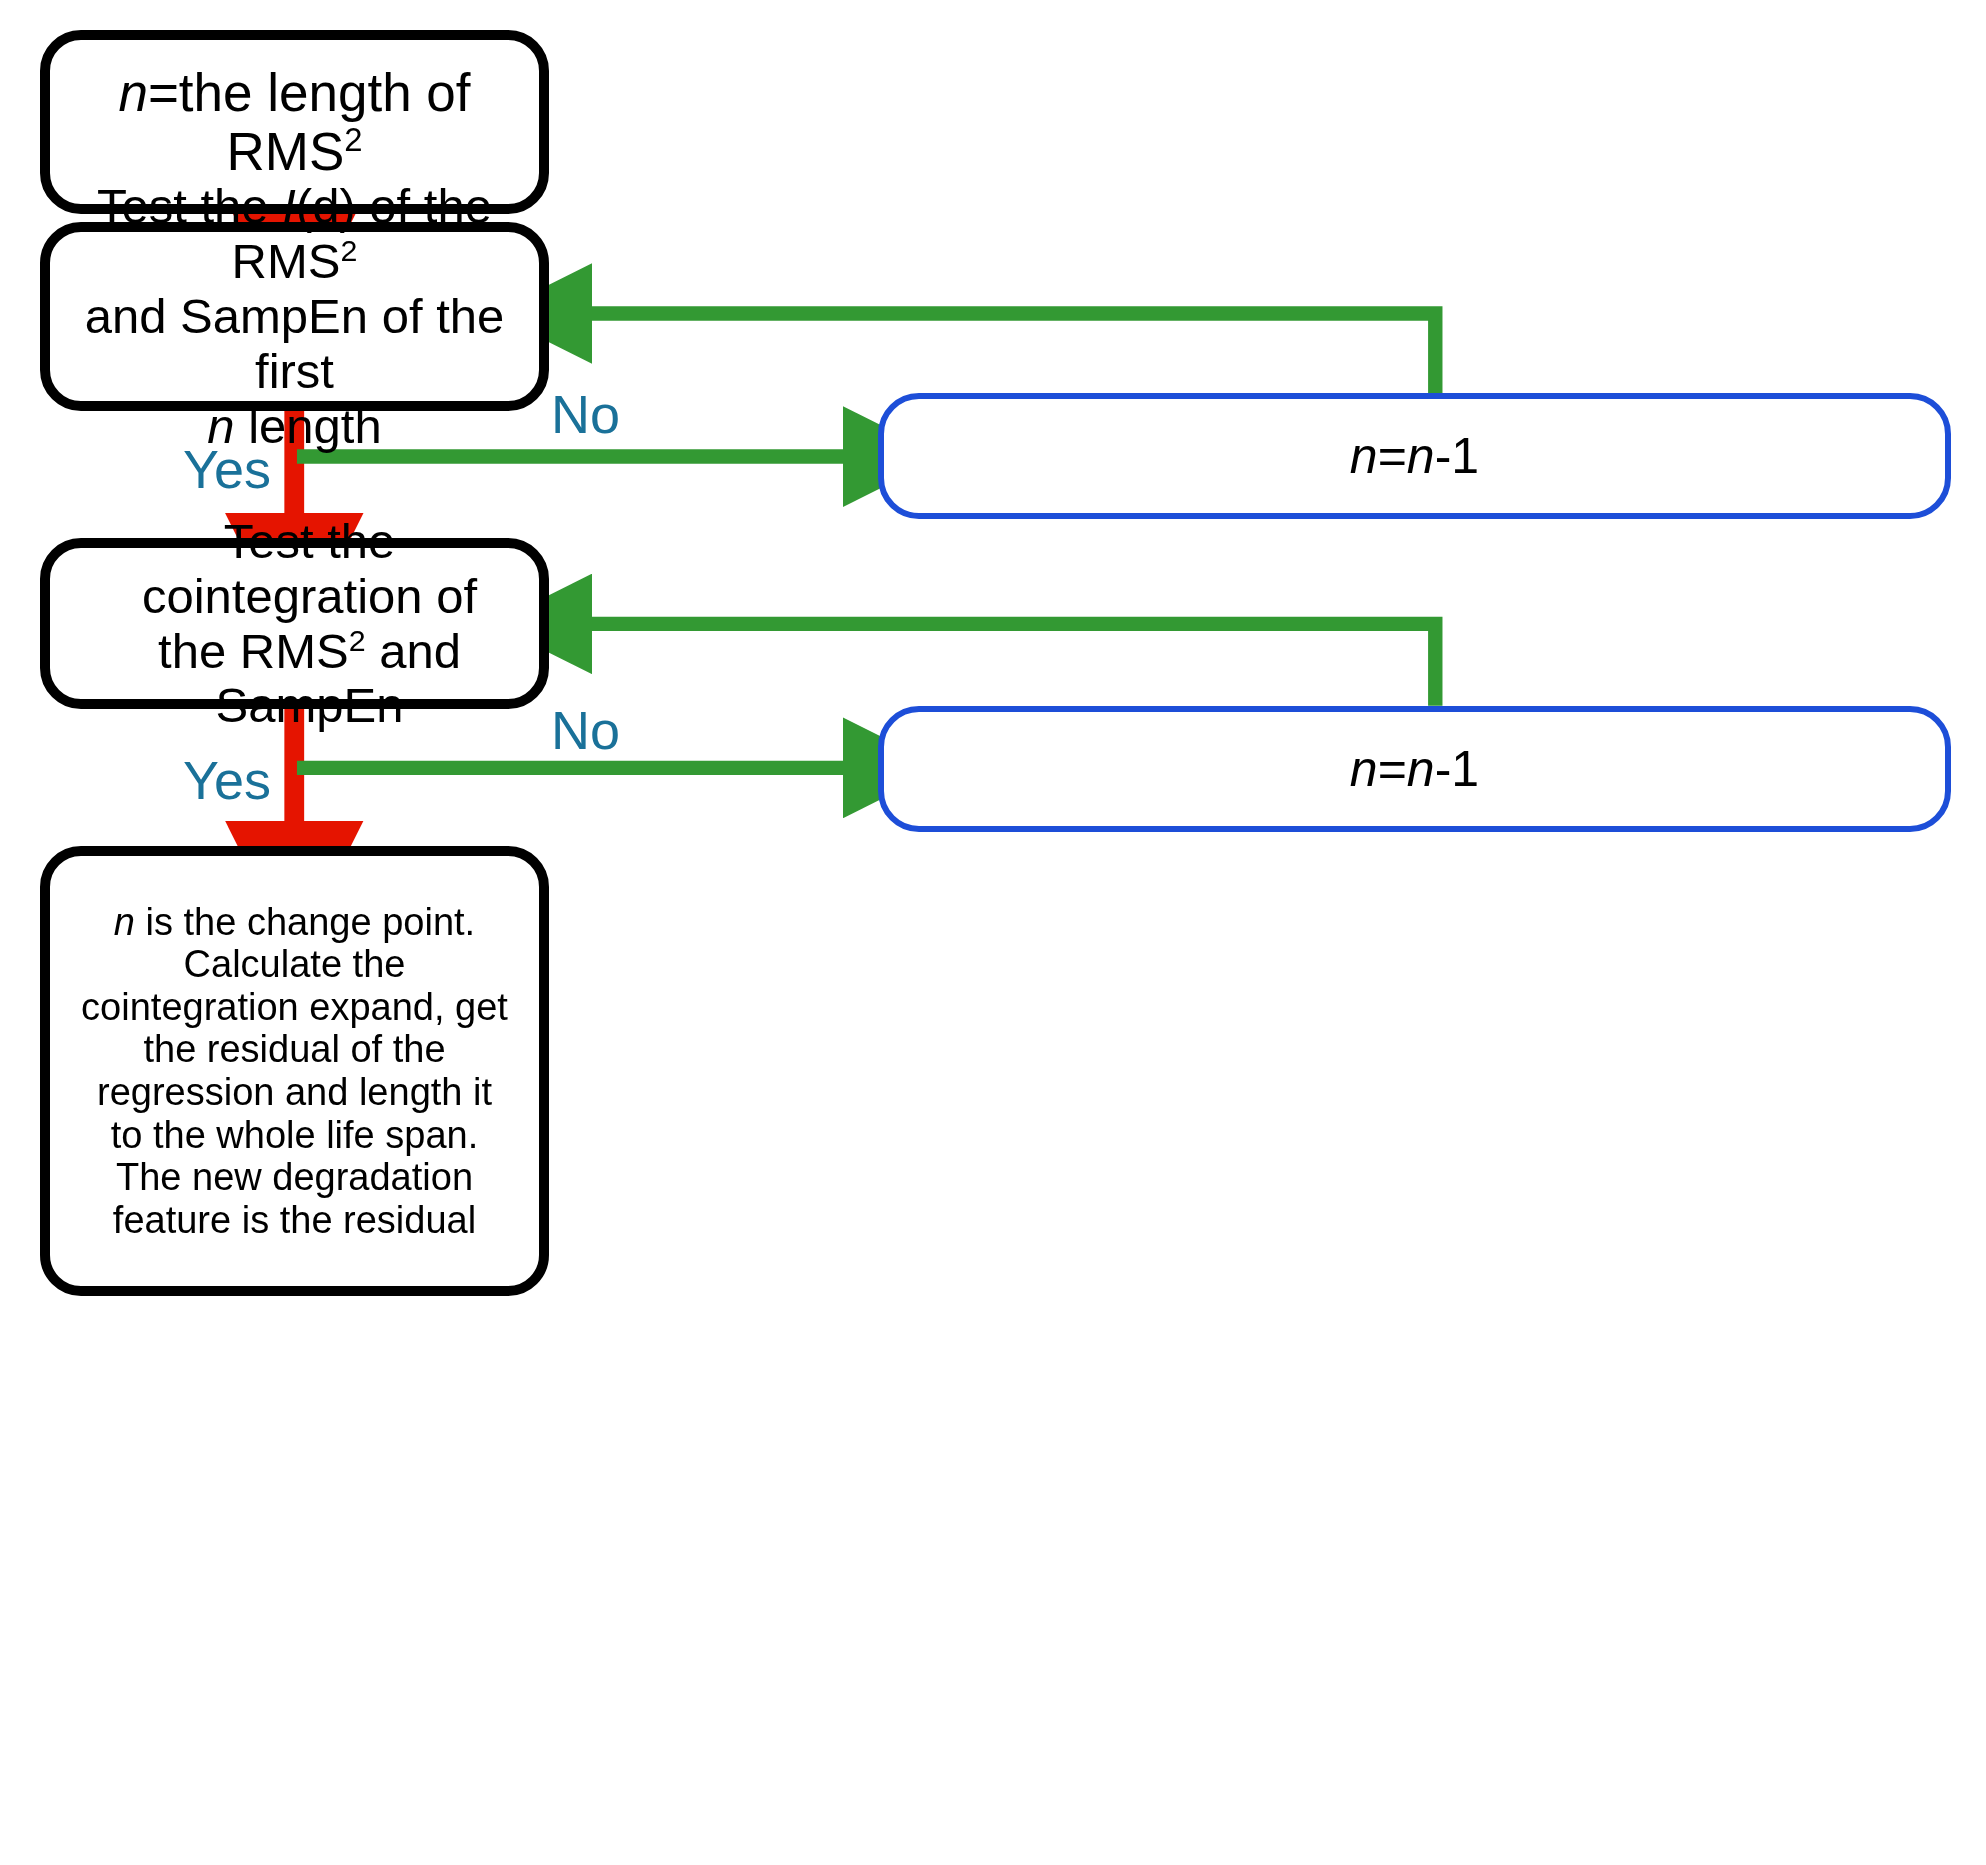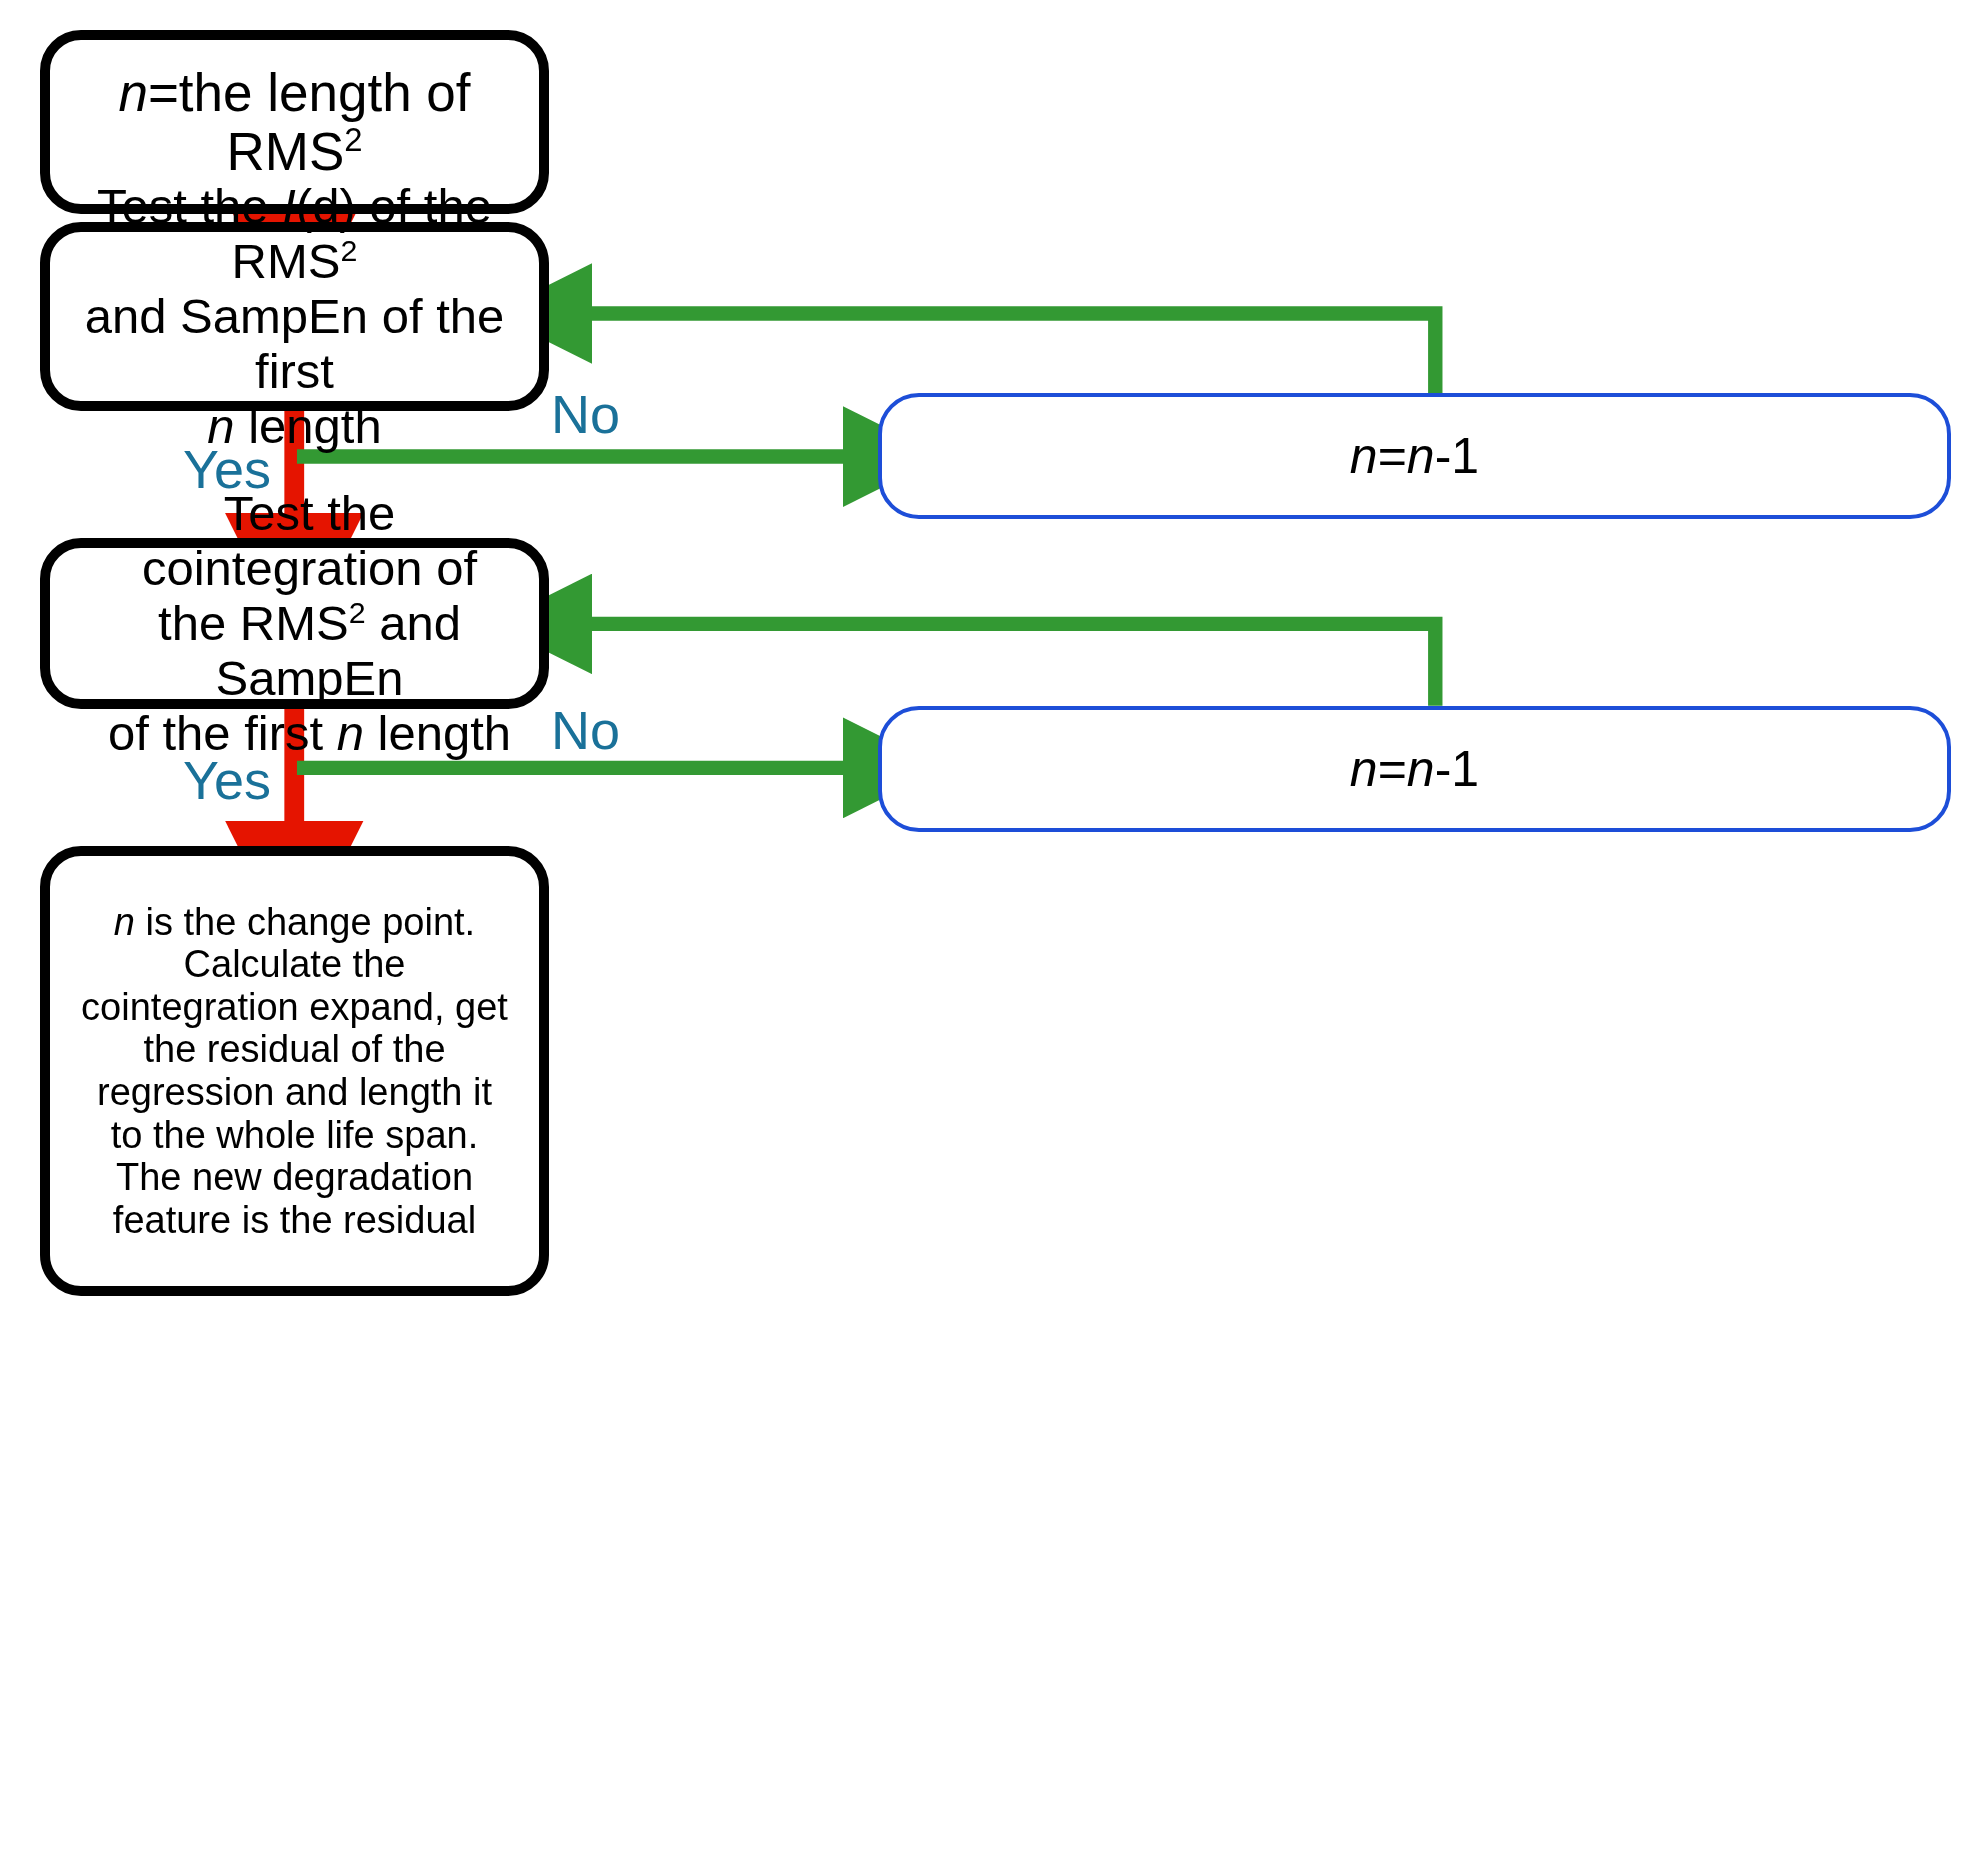--- a/index.html
+++ b/index.html
@@ -6,21 +6,21 @@
   body{width:1986px;height:1866px;overflow:hidden;
        font-family:"Liberation Sans","DejaVu Sans",sans-serif;}
   #stage{position:relative;width:1986px;height:1866px;background:#fff;}
   svg#wires{position:absolute;left:0;top:0;width:1986px;height:1866px;}
 
   .node{position:absolute;box-sizing:border-box;display:flex;
         align-items:center;justify-content:center;background:#fff;}
   .node .txt{display:block;width:100%;text-align:center;line-height:1.12;}
 
   .black-node{border:10px solid #000000;border-radius:41px;}
-  .green-node{border:4px solid #1d4ed8;border-radius:41px;}
+  .green-node{border:6px solid #1d4ed8;border-radius:41px;}
 
   
   #node-start   {left:40px;  top:30px;   width:509px; height:184px;}
   #node-test-id {left:40px;  top:222px;  width:509px; height:189px;align-items:center;}
   #node-test-coint{left:40px;top:538px;  width:509px; height:171px;padding-left:30px;}
   #node-result  {left:40px;  top:846px;  width:509px; height:450px;}
 
   #node-dec1    {left:878px; top:393px;  width:1073px;height:126px;}
   #node-dec2    {left:878px; top:706px;  width:1073px;height:126px;}
 
@@ -77,21 +77,20 @@
       <span><span>Test the </span><i class="it">I</i><span>(d) of the RMS</span><span class="sup">2</span></span><br>
       <span>and SampEn of the first</span><br>
       <span><i class="it">n</i><span> length</span></span>
     </span>
   </div>
 
   <div class="node black-node" id="node-test-coint">
     <span class="txt t-body">
       <span>Test the cointegration of</span><br>
       <span><span>the RMS</span><span class="sup">2</span><span> and SampEn</span></span><br>
-      <span><span>of the first </span><i class="it">n</i><span> length</span></span>
     </span>
   </div>
 
   <div class="node black-node" id="node-result">
     <span class="txt t-result">
       <span><i class="it">n</i><span> is the change point.</span></span><br>
       <span>Calculate the</span><br>
       <span>cointegration expand, get</span><br>
       <span>the residual of the</span><br>
       <span>regression and length it</span><br>

